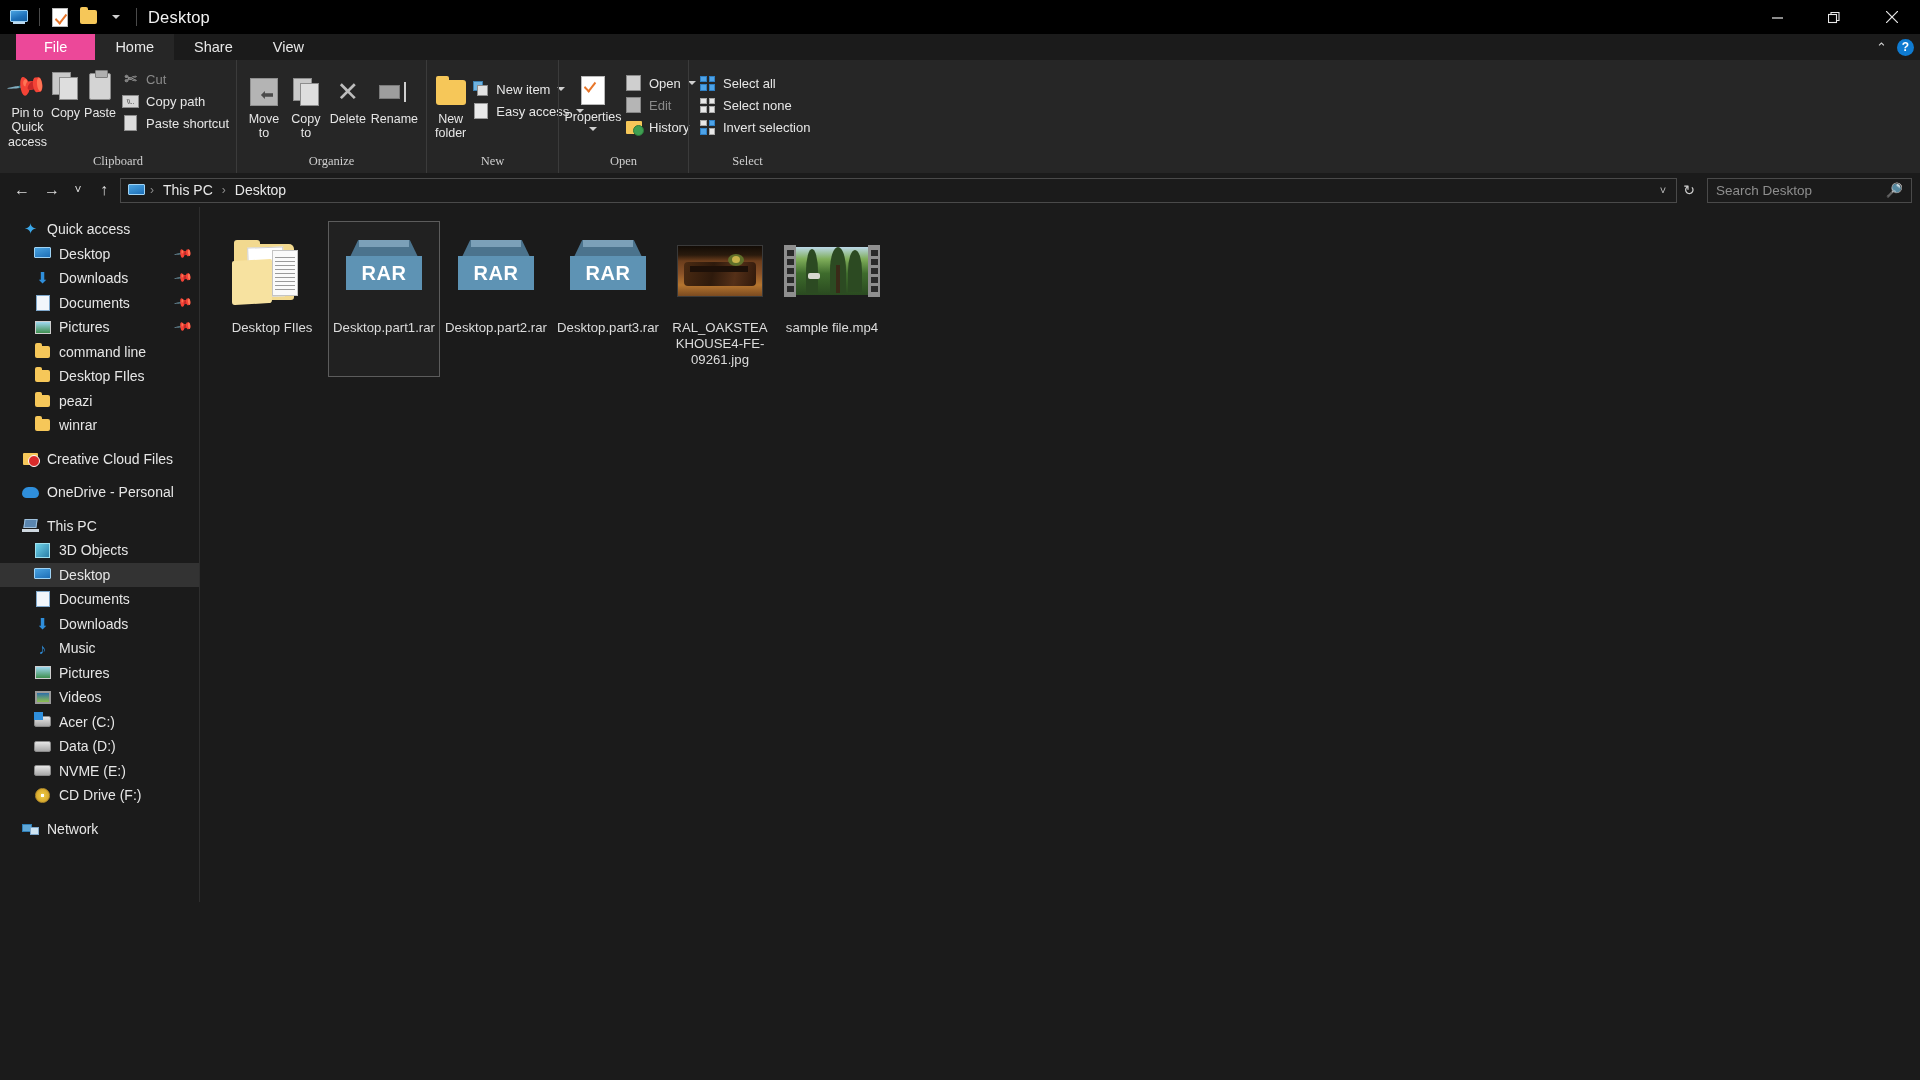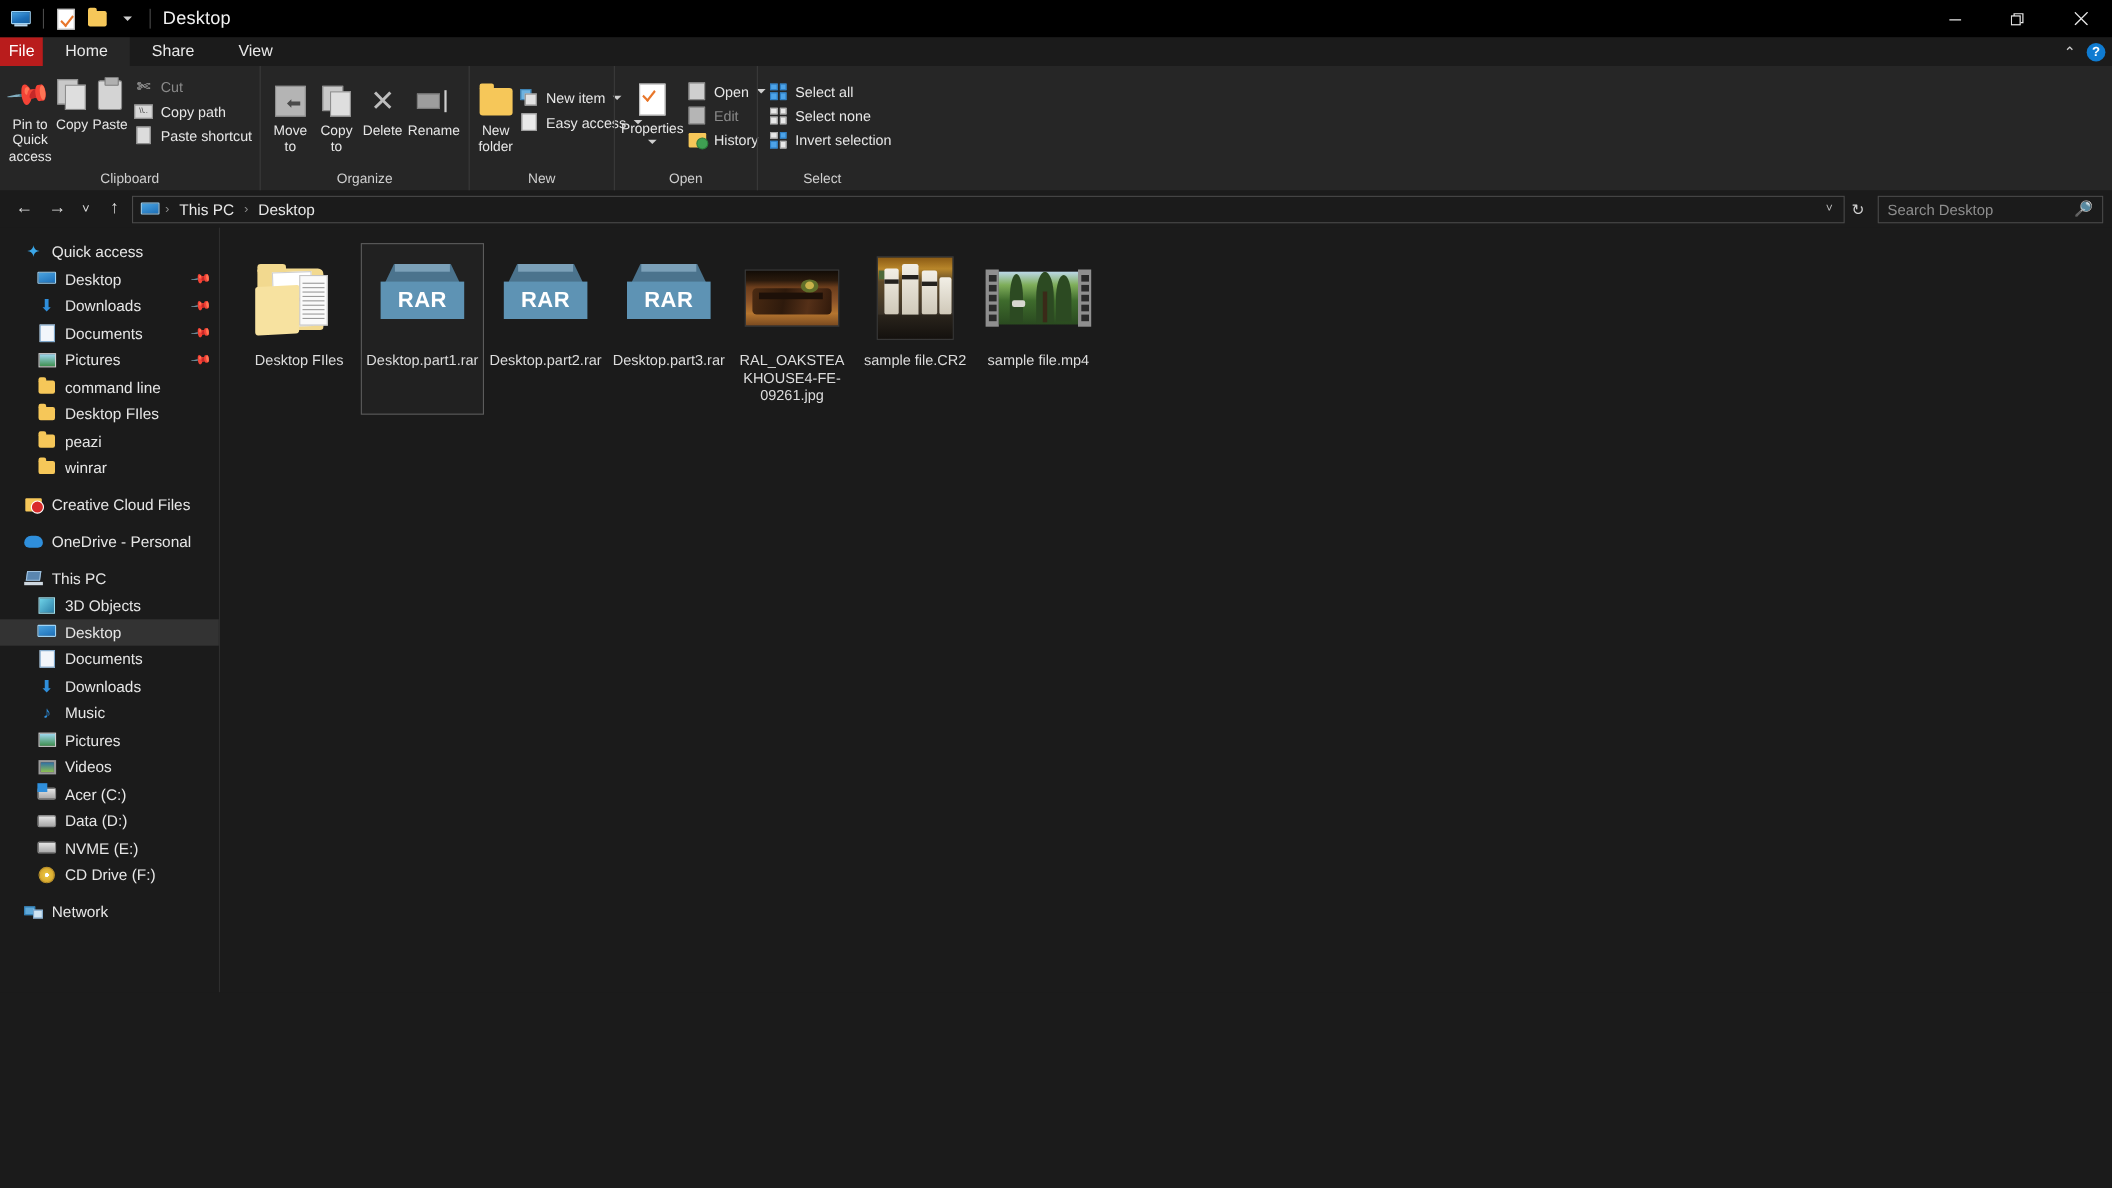--- a/index.html
+++ b/index.html
@@ -46,35 +46,35 @@
   }
   .ico-folder-sm:before {
     content:""; position:absolute; left:0; top:-3px; width:8px; height:4px;
     background:#f6c759; border-radius:2px 2px 0 0;
   }
   .caret-dn { width:0;height:0;border-left:4px solid transparent;border-right:4px solid transparent;border-top:4px solid #cfcfcf; }
 
   
   .tabstrip { height: 26px; background: #1b1b1b; display: flex; align-items: stretch; position: relative; }
   .tab { padding: 0 20px; display: flex; align-items: center; font-size: 14.5px; color: #e8e8e8; }
-  .tab.file { background: #b91c1c; color: #fff; padding: 0 8px; }
+  .tab.file { background: #ec4899; color: #fff; padding: 0 28px; margin-left: 16px; }
   .tab.active { background: #262626; }
   .ribbon-right { position: absolute; right: 6px; top: 0; height: 26px; display: flex; align-items: center; gap: 10px; }
   .chev-up { color: #cfcfcf; font-size: 13px; }
   .help-btn {
     width: 17px; height: 17px; border-radius: 50%; background: #0f7bd1; color: #fff;
     font-size: 12px; display:flex; align-items:center; justify-content:center; font-weight: bold;
   }
 
   
   .ribbon { height: 113px; background: #262626; display: flex; position: relative; }
   .rgroup { display: flex; flex-direction: column; justify-content: space-between; position: relative; padding-top: 4px; }
   .rgroup + .rgroup { border-left: 1px solid #3b3b3b; }
   .rgroup-row { display: flex; align-items: flex-start; padding: 0 6px; flex: 1; }
-  .rgroup-label { text-align: center; font-size: 12.5px; color: #cfcfcf; padding-bottom: 4px; }
+  .rgroup-label { text-align: center; font-size: 12.5px; color: #cfcfcf; padding-bottom: 4px; font-family: Liberation Serif, serif; }
 
   .bigbtn {
     width: 62px; display:flex; flex-direction: column; align-items: center; gap: 3px;
     padding: 5px 2px 2px; font-size: 12.5px; color: #e6e6e6; text-align: center; line-height: 1.15;
   }
   .bigbtn .gi { height: 34px; display: flex; align-items: center; justify-content: center; }
   .smallcol { display: flex; flex-direction: column; justify-content: center; padding-top: 4px; }
   .smallbtn {
     display: flex; align-items: center; gap: 7px; padding: 2px 7px 2px 4px; height: 22px;
     font-size: 13px; color: #e6e6e6; white-space: nowrap;
@@ -806,36 +806,20 @@
             <div class="ph ph-steak">
                 <i class="mt1"></i>
                 <i class="mt2"></i>
                 <i class="gn"></i>
                 <i class="gn2"></i>
               </div>
           </div>
           <div class="fname">RAL_OAKSTEAKHOUSE4-FE-09261.jpg</div>
         </div>
 
-        <div class="fileitem">
-          <div class="thumb">
-            <div class="ph ph-cr2">
-              <i class="grn"></i>
-              <i class="lens l1"></i>
-                <i class="lens l2"></i>
-                <i class="lens l3"></i>
-                <i class="lens l4"></i>
-              <i class="bnd" style="left:6px;top:20px;width:13px"></i>
-              <i class="bnd" style="left:22px;top:16px;width:15px"></i>
-              <i class="bnd" style="left:40px;top:22px;width:14px"></i>
-              <i class="dark"></i>
-            </div>
-          </div>
-          <div class="fname">sample file.CR2</div>
-        </div>
 
 
         <div class="fileitem">
           <div class="thumb">
             <div class="ph-mp4">
               <div class="strip">
                   <i></i>
                   <i></i>
                   <i></i>
                   <i></i>

